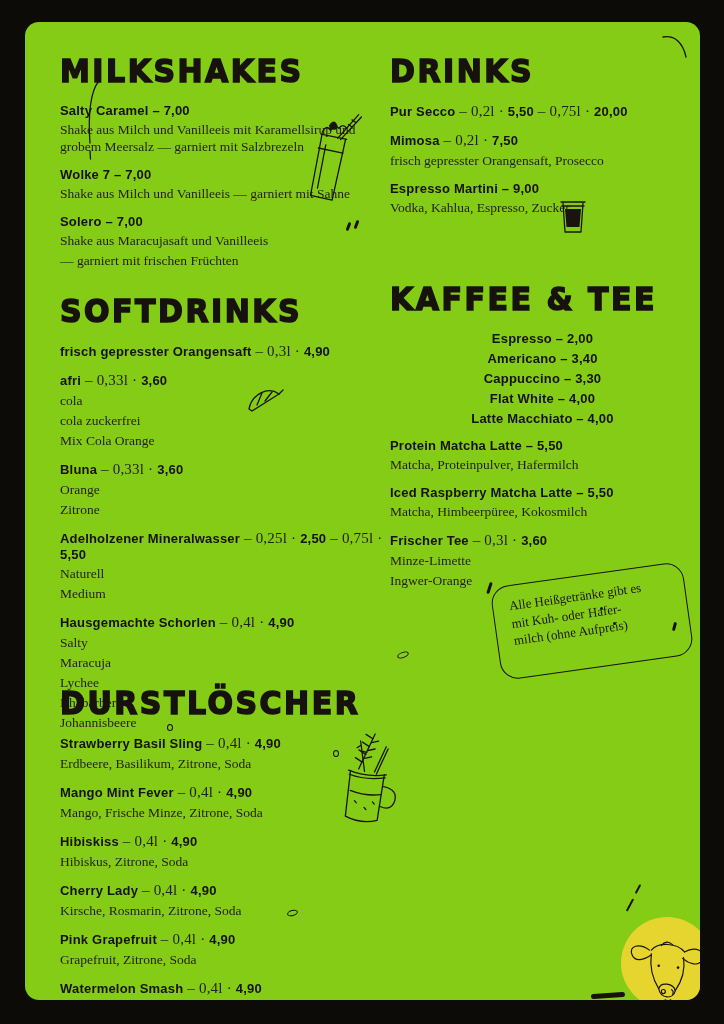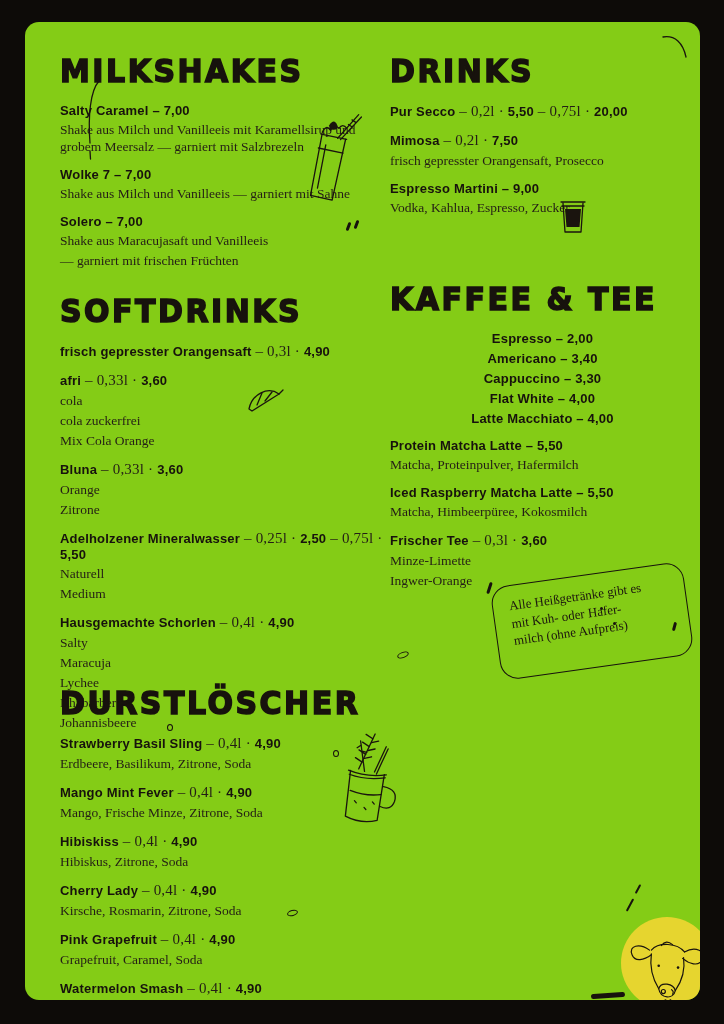--- a/index.html
+++ b/index.html
@@ -171,21 +171,21 @@
         <div class="item">
           <div class="name-line"><span class="nm">Hibiskiss</span><span class="vol"> – 0,4l · </span><span class="pr">4,90</span></div>
           <div class="desc">Hibiskus, Zitrone, Soda</div>
         </div>
         <div class="item">
           <div class="name-line"><span class="nm">Cherry Lady</span><span class="vol"> – 0,4l · </span><span class="pr">4,90</span></div>
           <div class="desc">Kirsche, Rosmarin, Zitrone, Soda</div>
         </div>
         <div class="item">
           <div class="name-line"><span class="nm">Pink Grapefruit</span><span class="vol"> – 0,4l · </span><span class="pr">4,90</span></div>
-          <div class="desc">Grapefruit, Caramel, Soda</div>
+          <div class="desc">Grapefruit, Zitrone, Soda</div>
         </div>
         <div class="item">
           <div class="name-line"><span class="nm">Watermelon Smash</span><span class="vol"> – 0,4l · </span><span class="pr">4,90</span></div>
           <div class="desc">Wassermelone, frische Minze, Zitrone, Soda</div>
         </div>
       </div>
   </section>
 
   <div class="note">
     <div>Alle Heißgetränke gibt es</div>

